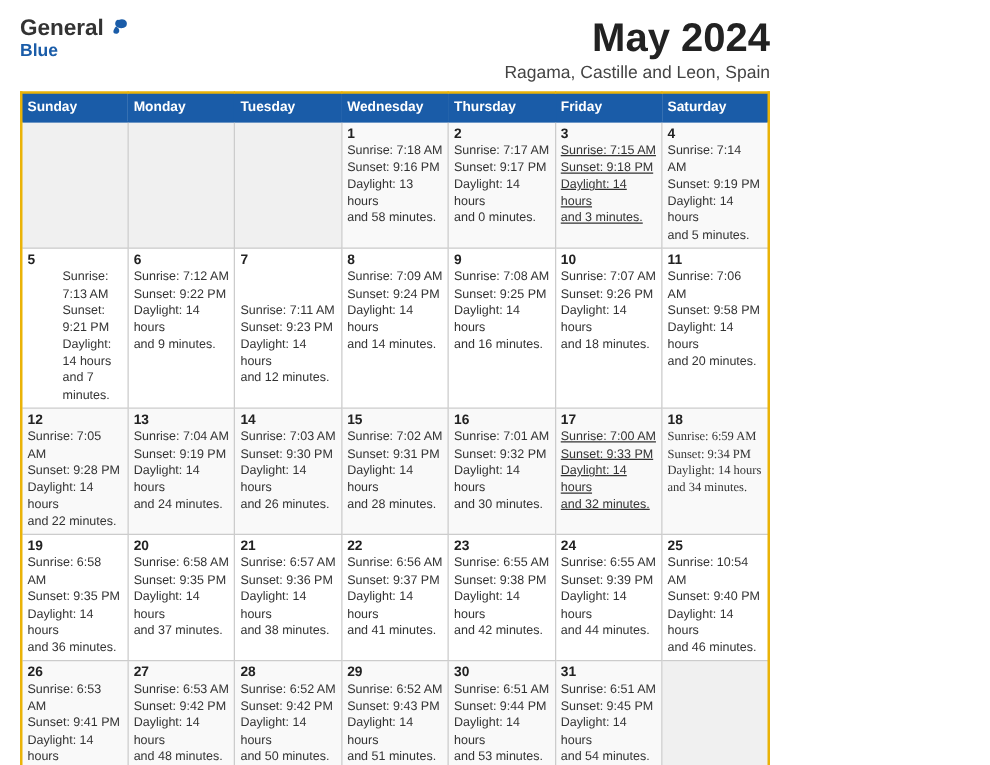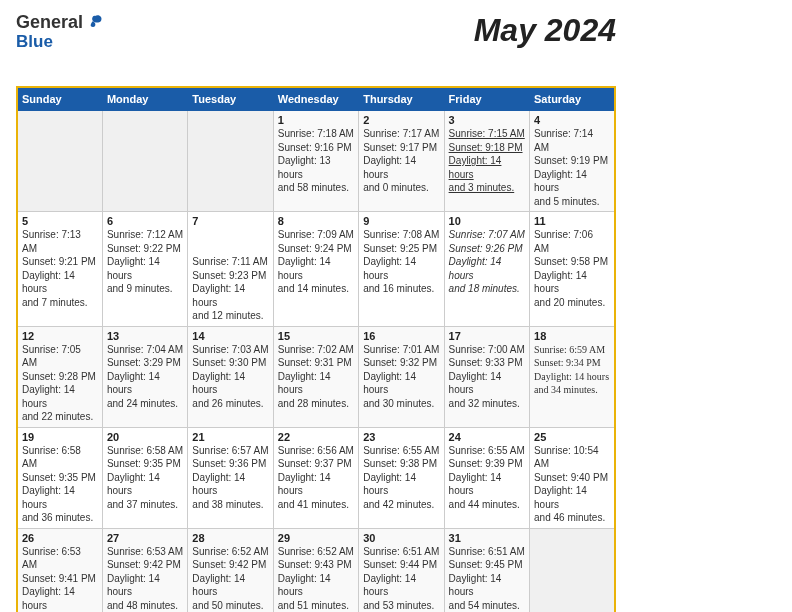--- a/index.html
+++ b/index.html
@@ -9,36 +9,34 @@
       width: 792px;
       height: 612px;
       overflow: hidden;
     }
     .page {
       width: 632px;
       height: 612px;
       padding: 12px 16px;
       display: flex;
       flex-direction: column;
-      gap: 28px;
     }
     .header {
       display: flex;
       justify-content: space-between;
       align-items: flex-start;
       margin-bottom: 8px;
     }
     .logo {
       display: flex;
       flex-direction: column;
       align-items: flex-start;
     }
     .title-block {
       text-align: right;
-      font-style: italic;
     }
     .month-year {
       font-size: 32px;
       font-weight: bold;
       color: #222;
     }
     .location {
       font-size: 14px;
       color: #444;
     }
@@ -94,24 +92,25 @@
 <div class="page">
   <div class="header">
     <div class="logo">
       <div style="display:flex;align-items:center;gap:2px;">
         <span style="font-size:18px;font-weight:bold;color:#333;">General</span>
         <svg width="20" height="20" viewBox="0 0 20 20">
           <path d="M10 3 C14 1, 18 4, 16 8 C14 10, 10 10, 8 8 C6 6, 8 2, 10 3Z" fill="#1a5ca8"></path>
           <path d="M8 8 C6 10, 4 14, 8 14 C10 14, 11 12, 10 10Z" fill="#1a5ca8"></path>
         </svg>
       </div>
-      <span style="font-size:17px;font-weight:bold;color:#1a5ca8;line-height:1;">Blue</span>
+      <span style="font-size:14px;font-weight:bold;color:#1a5ca8;line-height:1;">Blue</span>
     </div>
     <div class="title-block">
       <div class="month-year">May 2024</div>
+      <div class="location">Ragama, Castille and Leon, Spain</div>
     </div>
   </div>
 
   <table class="calendar">
     <thead>
       <tr>
       <th>Sunday</th>
           <th>Monday</th>
           <th>Tuesday</th>
           <th>Wednesday</th>
@@ -150,21 +149,21 @@
             <span class="day-num">4</span>
             <div class="day-info" style="white-space: pre-line;">Sunrise: 7:14 AM
 Sunset: 9:19 PM
 Daylight: 14 hours
 and 5 minutes.</div>
           </td>
         </tr>
         <tr>
           <td>
             <span class="day-num">5</span>
-            <div class="day-info" style="white-space: pre-line;">Sunrise: 7:13 AM
+            <div class="day-info" style="white-space: pre-line; margin-left: 28px;">Sunrise: 7:13 AM
 Sunset: 9:21 PM
 Daylight: 14 hours
 and 7 minutes.</div>
           </td>
           <td>
             <span class="day-num">6</span>
             <div class="day-info" style="white-space: pre-line;">Sunrise: 7:12 AM
 Sunset: 9:22 PM
 Daylight: 14 hours
 and 9 minutes.</div>
@@ -185,21 +184,21 @@
           </td>
           <td>
             <span class="day-num">9</span>
             <div class="day-info" style="white-space: pre-line;">Sunrise: 7:08 AM
 Sunset: 9:25 PM
 Daylight: 14 hours
 and 16 minutes.</div>
           </td>
           <td>
             <span class="day-num">10</span>
-            <div class="day-info" style="white-space: pre-line; font-style: italic;">Sunrise: 7:07 AM
+            <div class="day-info" style="white-space: pre-line;">Sunrise: 7:07 AM
 Sunset: 9:26 PM
 Daylight: 14 hours
 and 18 minutes.</div>
           </td>
           <td>
             <span class="day-num">11</span>
             <div class="day-info" style="white-space: pre-line;">Sunrise: 7:06 AM
 Sunset: 9:58 PM
 Daylight: 14 hours
 and 20 minutes.</div>
@@ -209,21 +208,21 @@
           <td>
             <span class="day-num">12</span>
             <div class="day-info" style="white-space: pre-line;">Sunrise: 7:05 AM
 Sunset: 9:28 PM
 Daylight: 14 hours
 and 22 minutes.</div>
           </td>
           <td>
             <span class="day-num">13</span>
             <div class="day-info" style="white-space: pre-line;">Sunrise: 7:04 AM
-Sunset: 3:29 PM
+Sunset: 9:19 PM
 Daylight: 14 hours
 and 24 minutes.</div>
           </td>
           <td>
             <span class="day-num">14</span>
             <div class="day-info" style="white-space: pre-line;">Sunrise: 7:03 AM
 Sunset: 9:30 PM
 Daylight: 14 hours
 and 26 minutes.</div>
           </td>
@@ -236,21 +235,21 @@
           </td>
           <td>
             <span class="day-num">16</span>
             <div class="day-info" style="white-space: pre-line;">Sunrise: 7:01 AM
 Sunset: 9:32 PM
 Daylight: 14 hours
 and 30 minutes.</div>
           </td>
           <td>
             <span class="day-num">17</span>
-            <div class="day-info" style="white-space: pre-line;">Sunrise: 7:00 AM
+            <div class="day-info" style="white-space: pre-line; text-decoration: underline;">Sunrise: 7:00 AM
 Sunset: 9:33 PM
 Daylight: 14 hours
 and 32 minutes.</div>
           </td>
           <td>
             <span class="day-num">18</span>
             <div class="day-info" style="white-space: pre-line; font-family: Liberation Serif, serif;">Sunrise: 6:59 AM
 Sunset: 9:34 PM
 Daylight: 14 hours
 and 34 minutes.</div>

